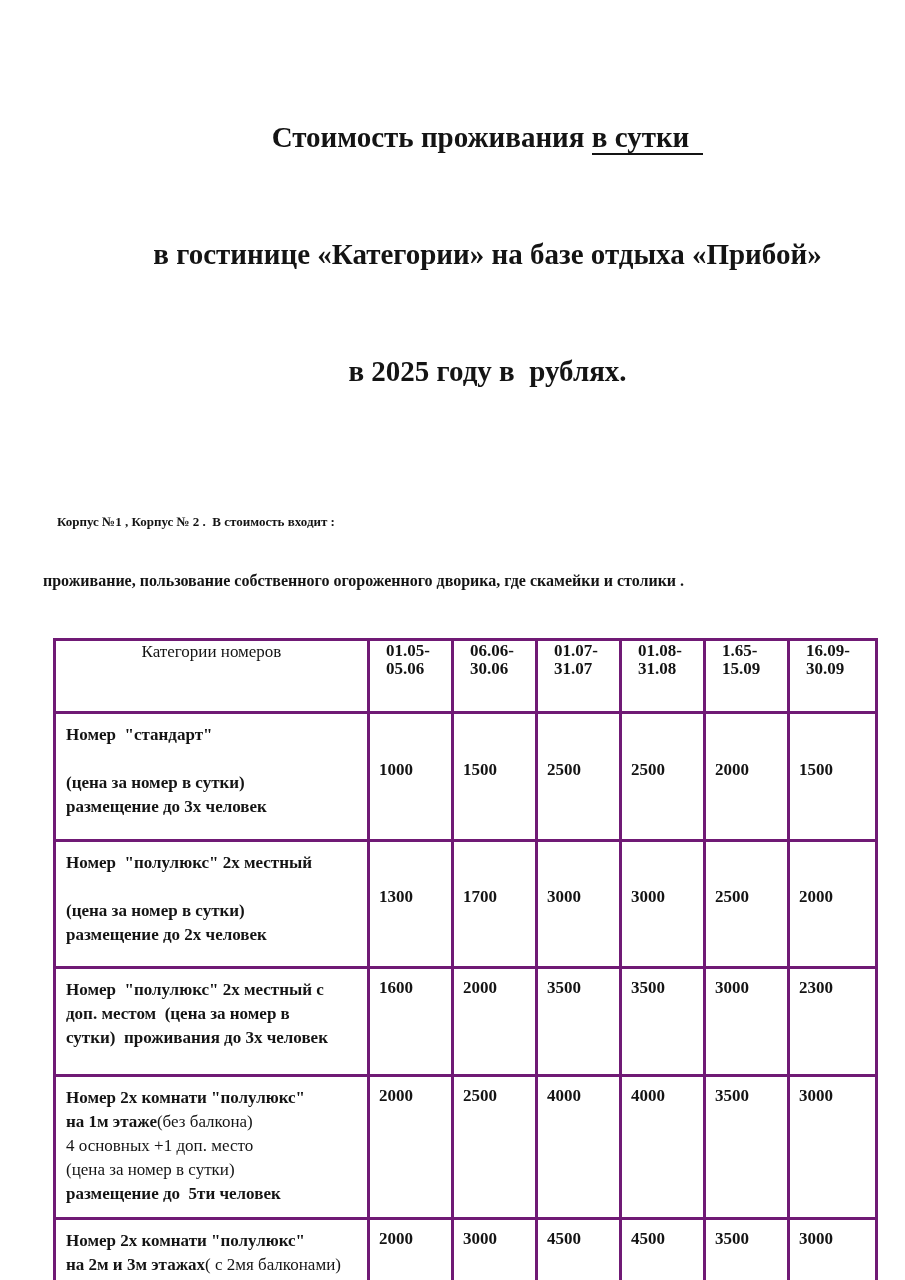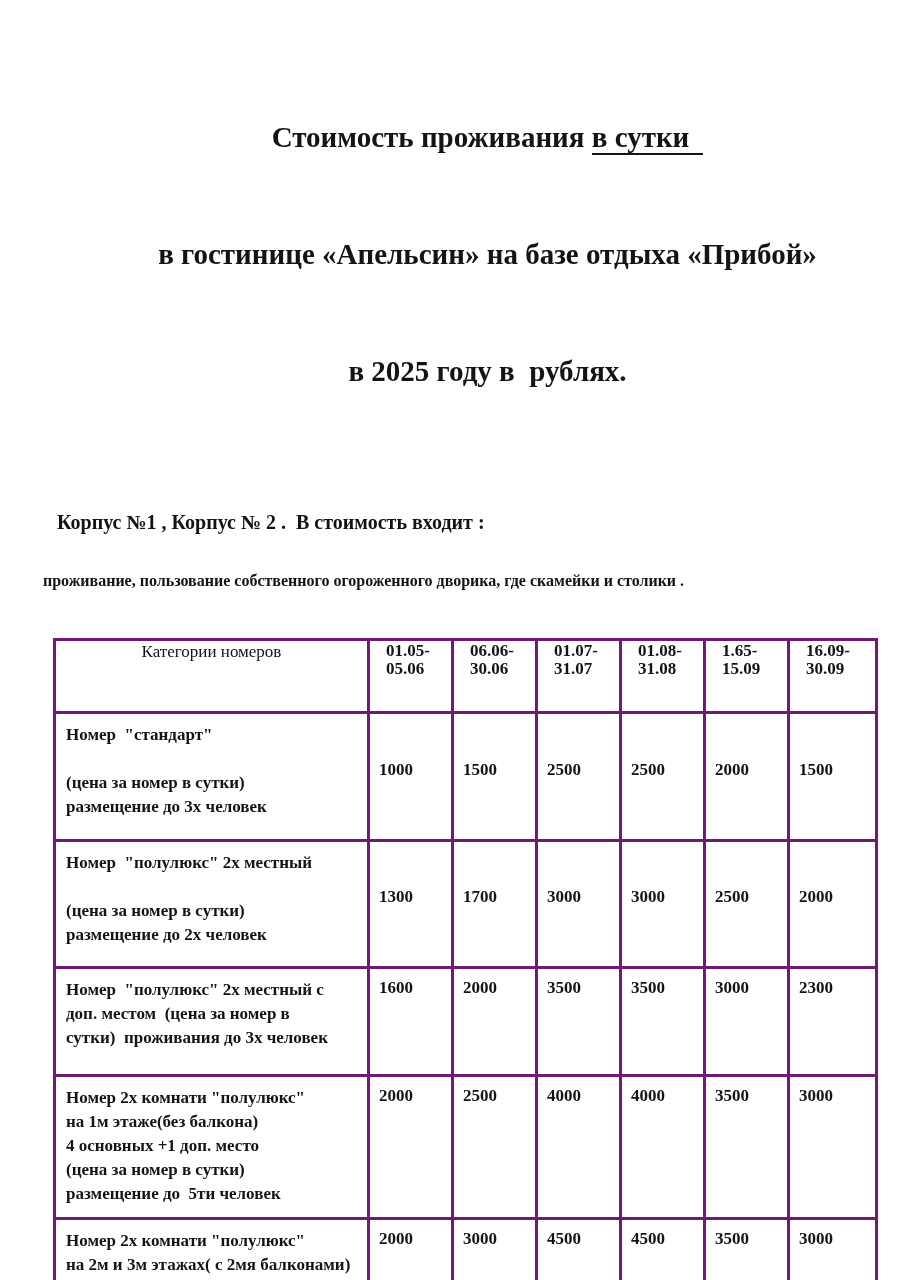--- a/index.html
+++ b/index.html
@@ -25,21 +25,21 @@
     border-bottom:2px solid #141414;
     padding-right:14px;
   }
 
   
   .intro{
     margin:6px 0 0 43px;
     font-weight:bold;
     white-space:pre-wrap;
   }
-  .intro .intro-line1{font-size:20px;line-height:22px;padding-left:14px;}
+  .intro .intro-line1{font-size:13px;line-height:22px;padding-left:14px;}
   .intro .intro-line2{font-size:16px;line-height:24px;}
 
   
   table.price{
     margin:9px 0 0 53px;
     border-collapse:collapse;
     table-layout:fixed;
     width:822px;
     border:2px solid #3f3f3f;
     border-bottom-width:3px;
@@ -62,21 +62,21 @@
     padding-left:16px;
     white-space:pre-line;
   }
   td.cat{
     padding:9px 4px 6px 10px;
     line-height:24px;
   }
   td.cat .cat-line{min-height:24px;}
   td.cat span{white-space:pre-wrap;}
   td.cat span.b{font-weight:bold;}
-  td.cat span.r{font-weight:bold;}
+  td.cat span.r{font-weight:normal;}
   td.price-cell{
     font-weight:bold;
     padding:9px 2px 0 9px;
     font-size:17.5px;
   }
   td.price-cell.mid{vertical-align:middle;padding-top:0;padding-bottom:14px;margin-top:12px;}
   tbody tr:nth-child(1) td{height:110px;}
   tbody tr:nth-child(2) td{height:109px;}
   tbody tr:nth-child(3) td{height:90px;}
   tbody tr:nth-child(4) td{height:125px;}
@@ -84,21 +84,21 @@
   tbody tr:nth-child(6) td{height:131px;}
   tbody tr:nth-child(7) td{height:101px;}
 </style>
 </head>
 <body>
 
 <div class="page">
 
   <div class="title">
     <div><span>Стоимость проживания </span><span class="underline">в сутки</span></div>
-    <div>в гостинице «Апельсин» на базе отдыха «Прибой»</div>
+    <div>в гостинице «Категории» на базе отдыха «Прибой»</div>
     <div>в 2025 году в  рублях.</div>
   </div>
 
   <div class="intro">
     <div class="intro-line1">Корпус №1 , Корпус № 2 .  В стоимость входит :</div>
     <div class="intro-line2">проживание, пользование собственного огороженного дворика, где скамейки и столики .</div>
   </div>
 
   <table class="price">
     <colgroup>

